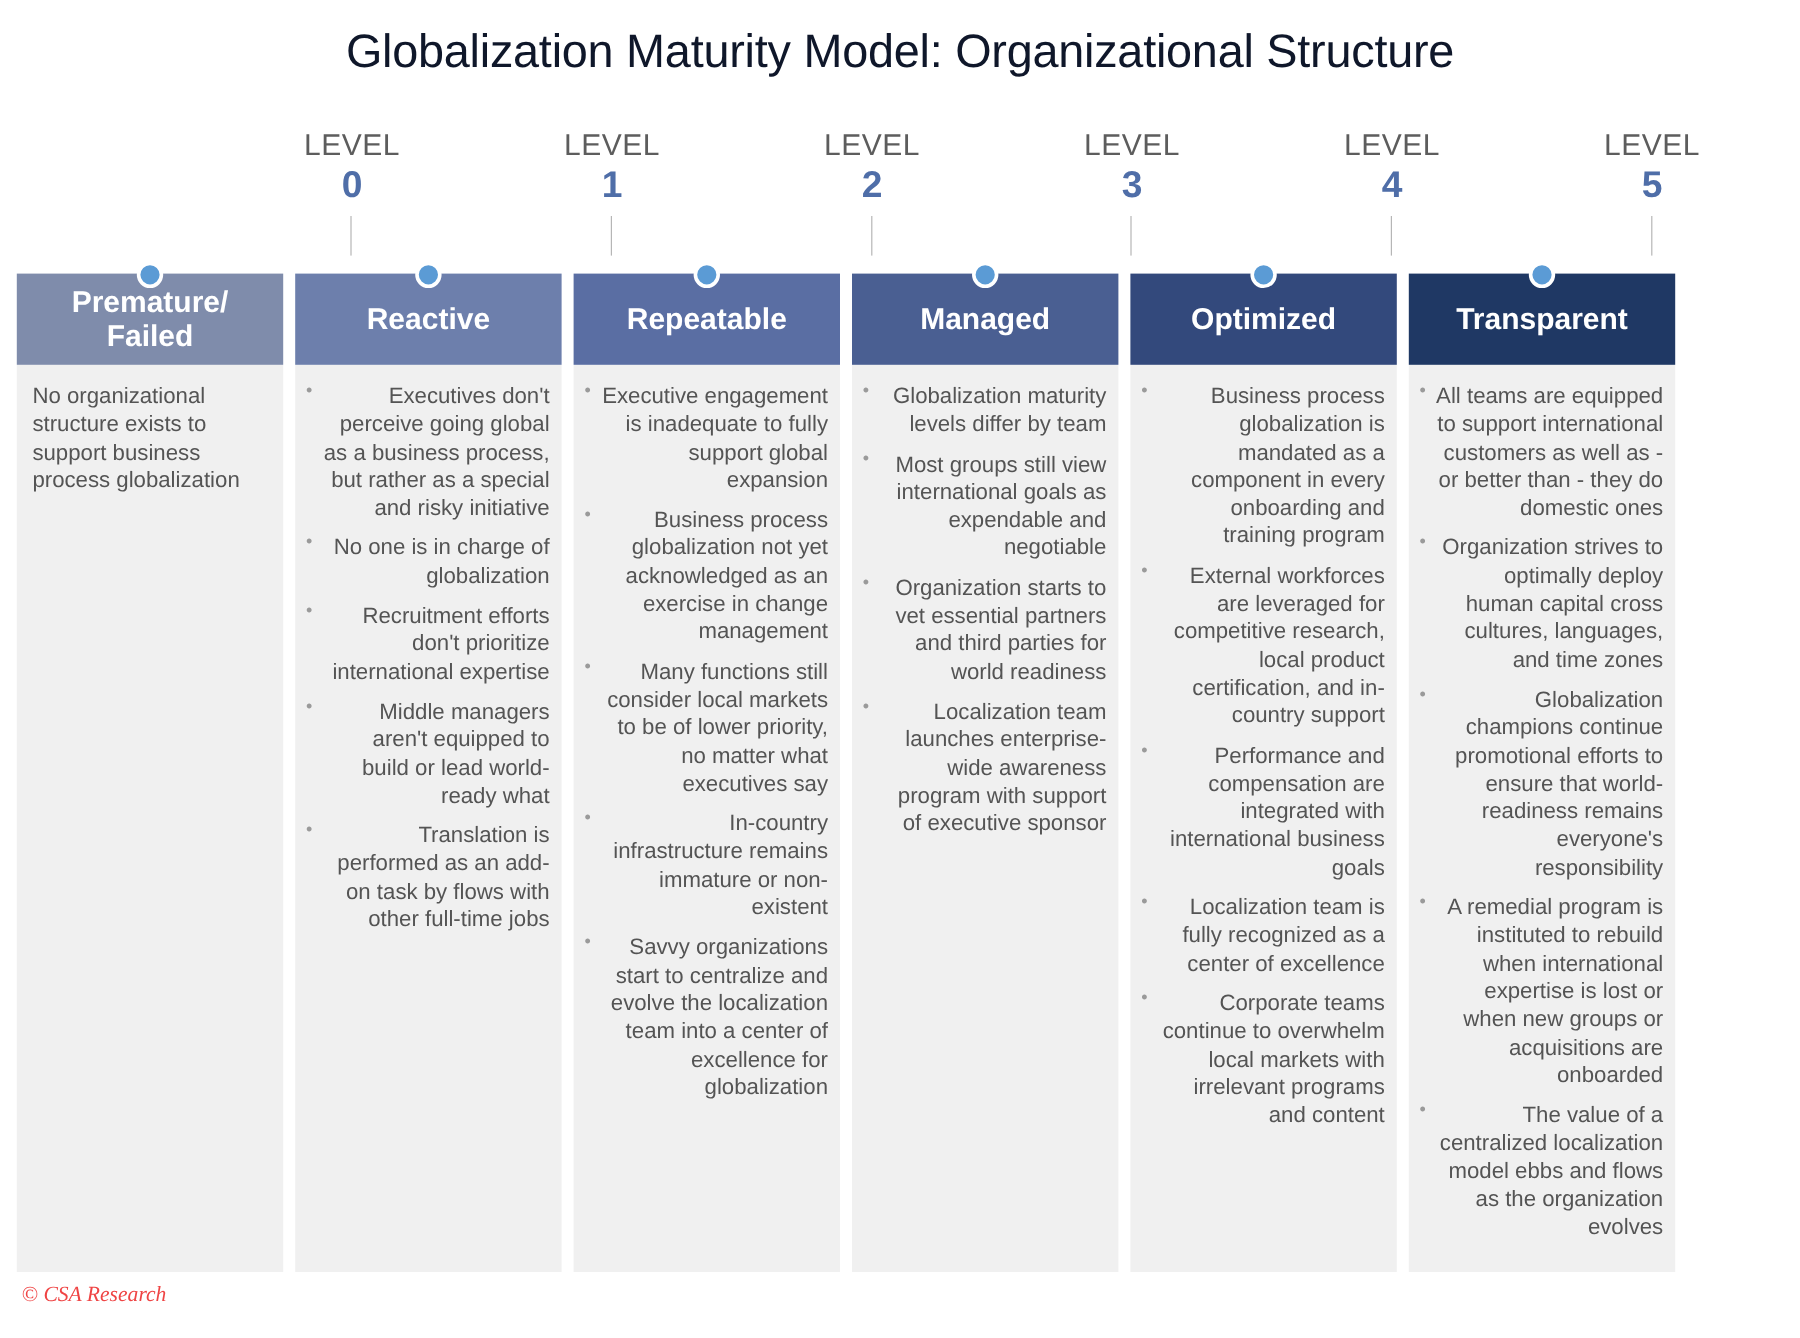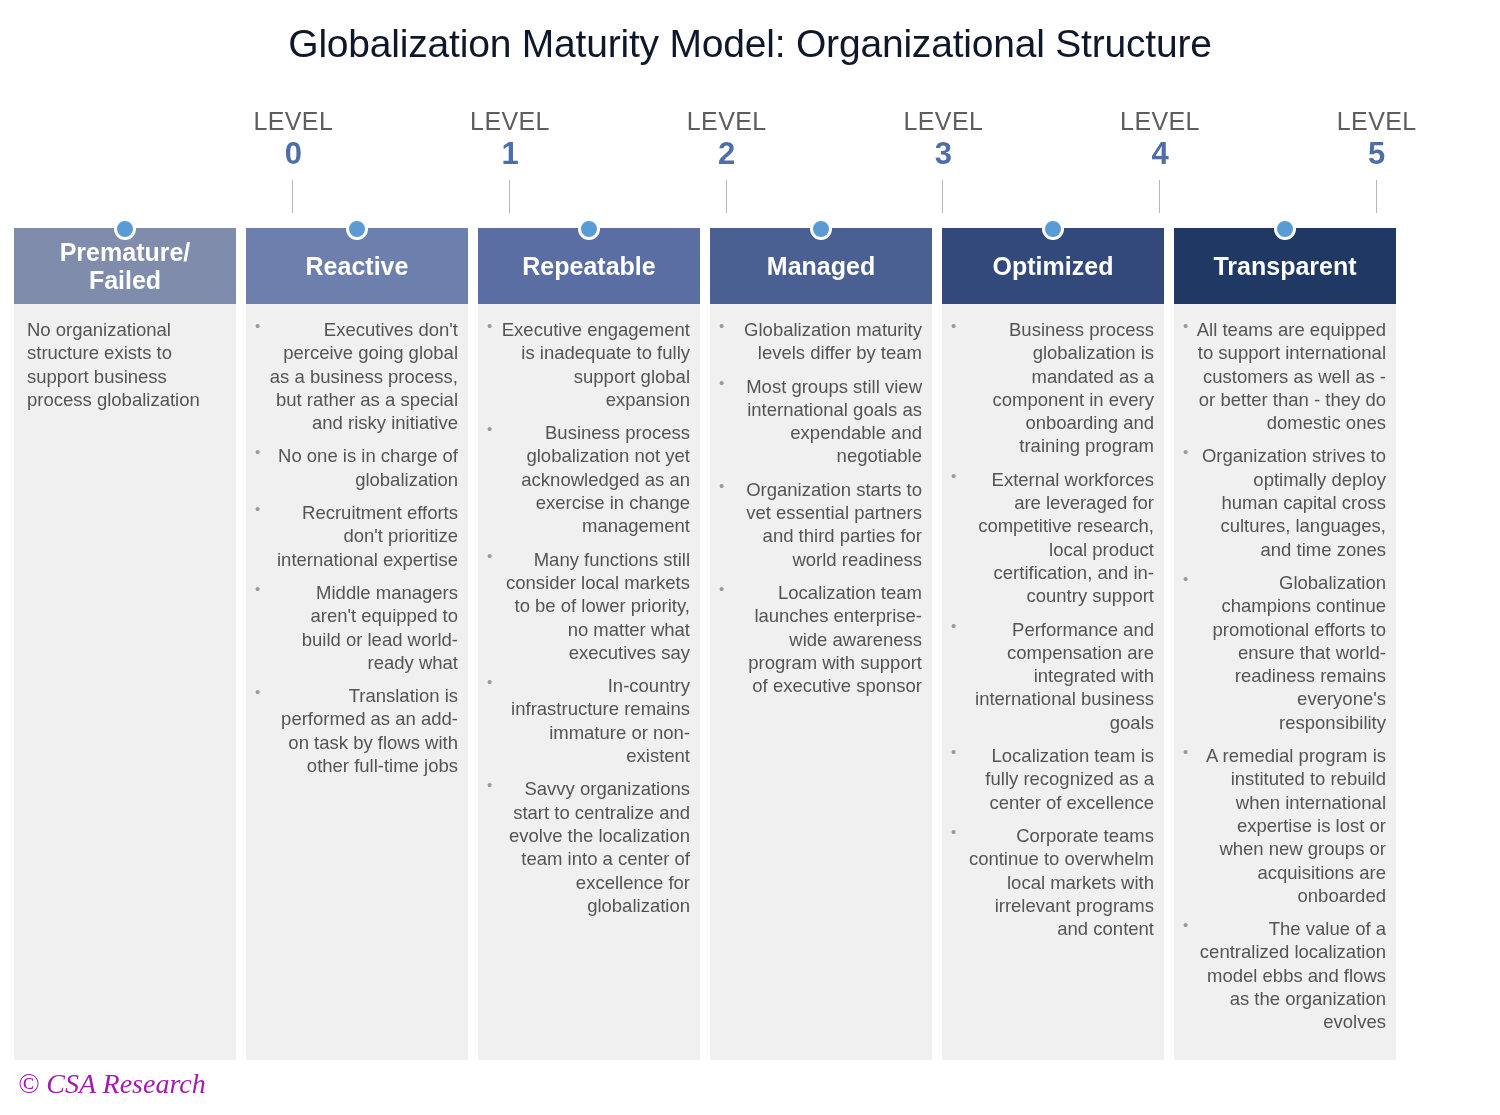--- a/index.html
+++ b/index.html
@@ -198,22 +198,22 @@
     font-size: 15px;
   }
 
   
   .footer {
     position: absolute;
     left: 18px;
     top: 1068px;
     font-family: "Liberation Serif", serif;
     font-style: italic;
-    font-size: 28px;
-    color: #a21caf;
+    font-size: 18px;
+    color: #ef4444;
   }
 </style>
 </head>
 <body>
 
 <div class="title">Globalization Maturity Model: Organizational Structure</div>
 
 <div class="levels-row" id="levels-row">
     <div class="level-cell">
       <div class="level-word">LEVEL</div>

